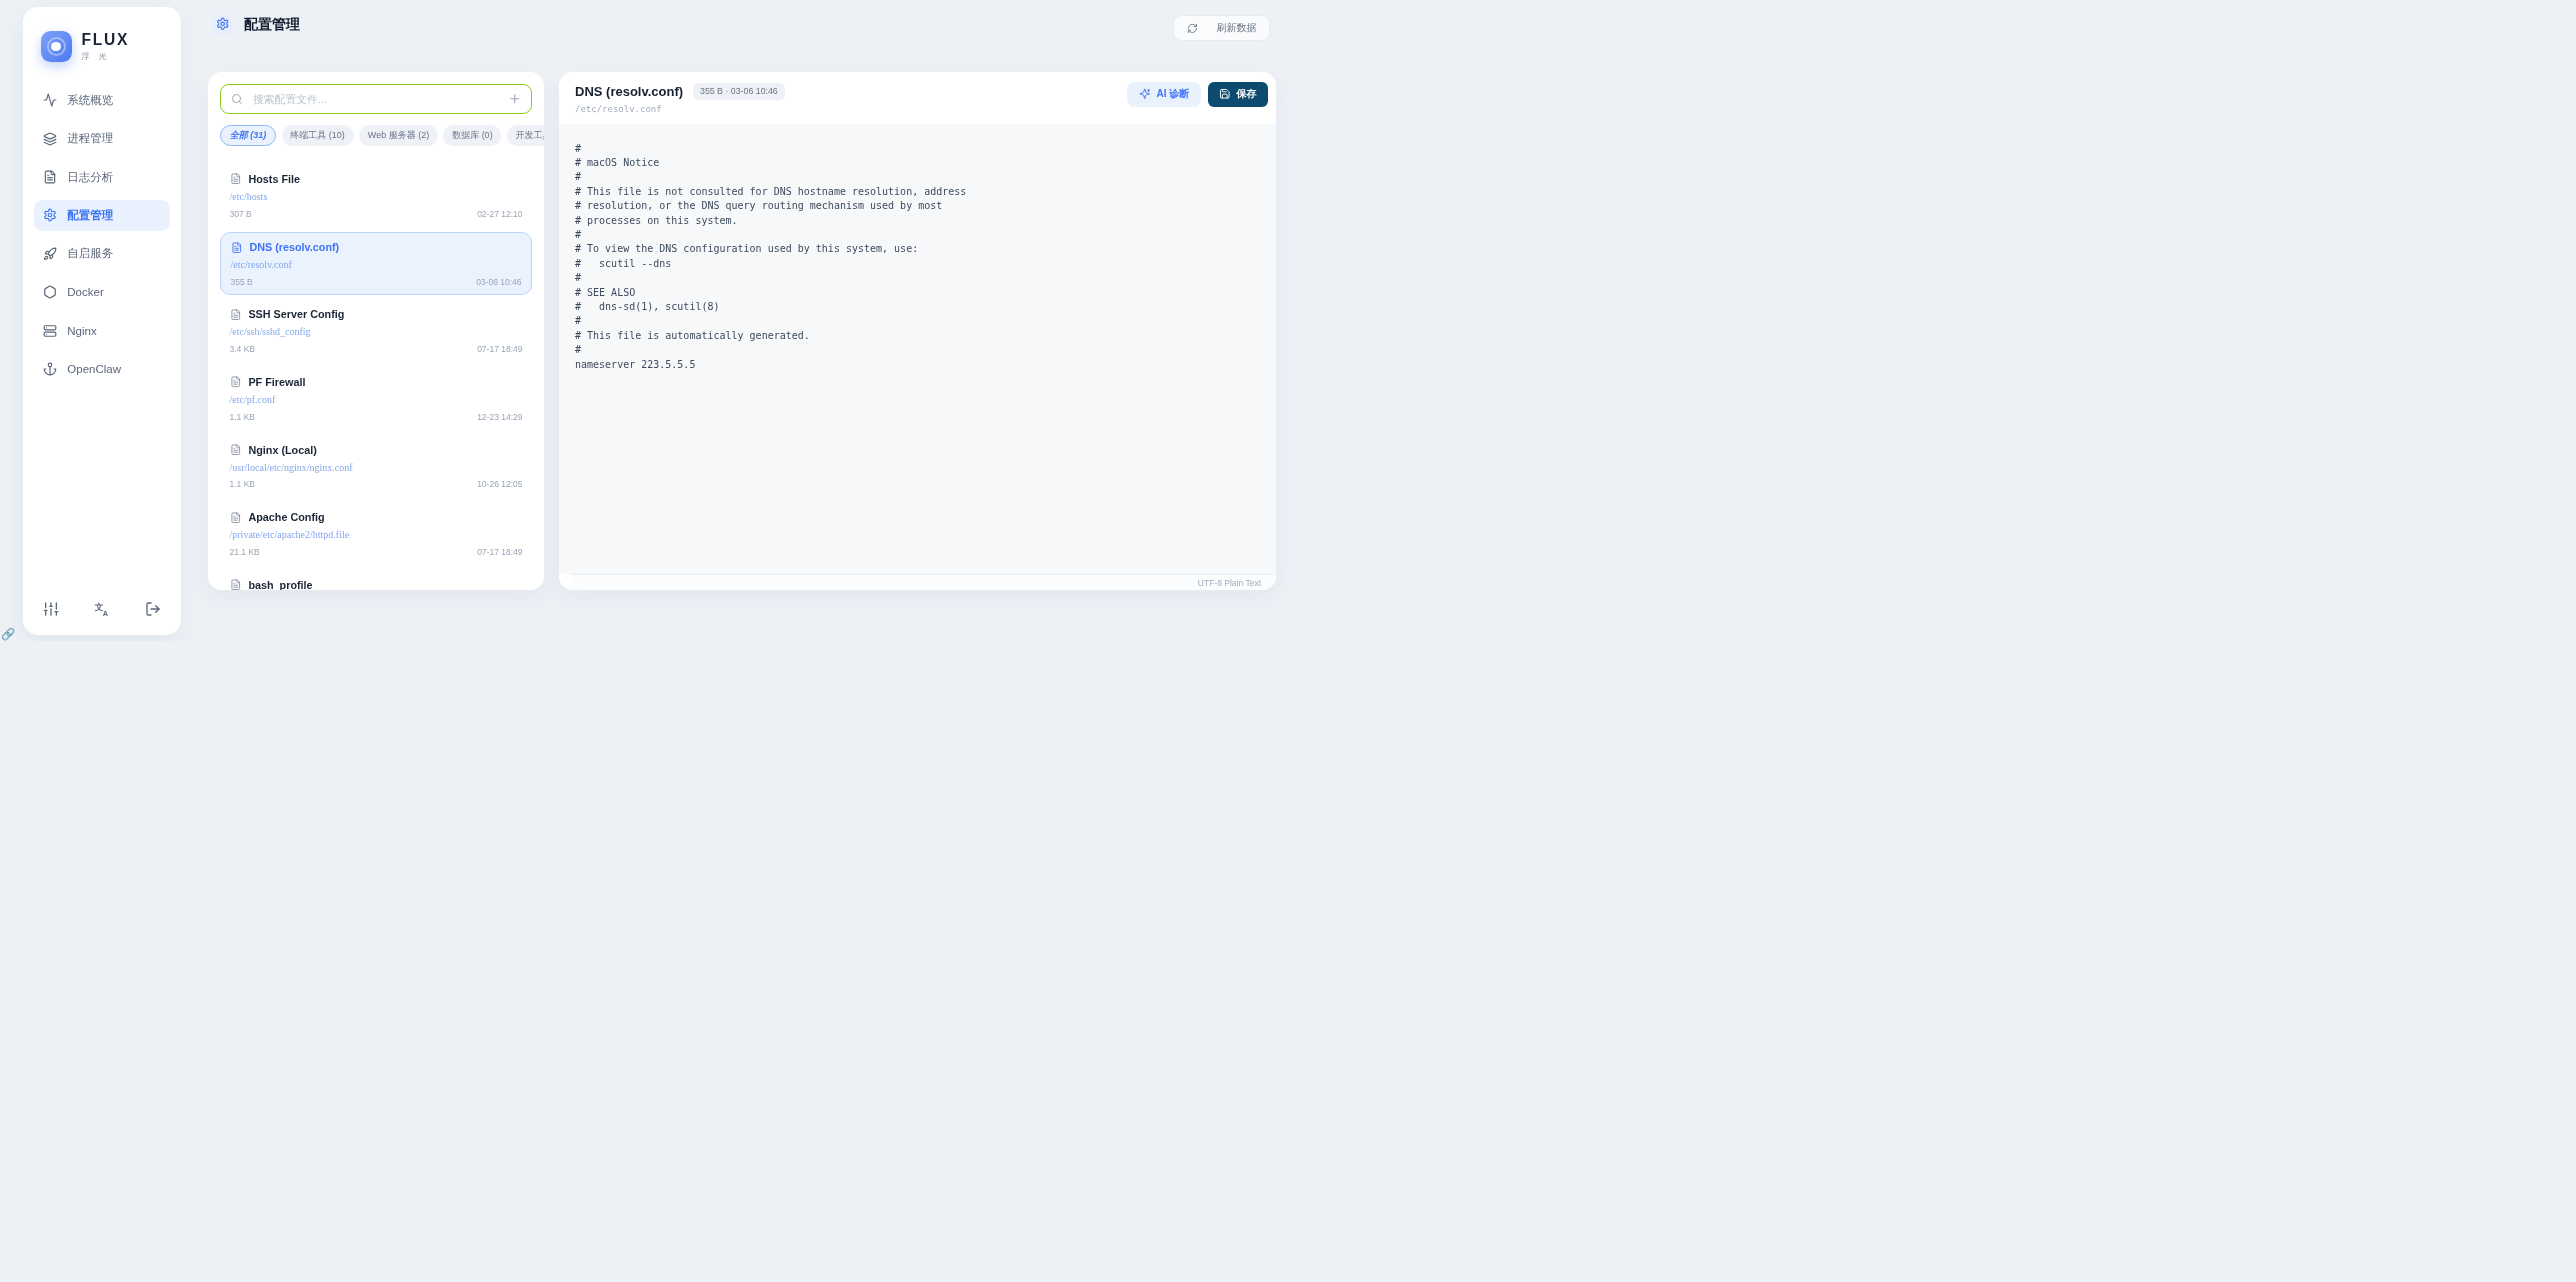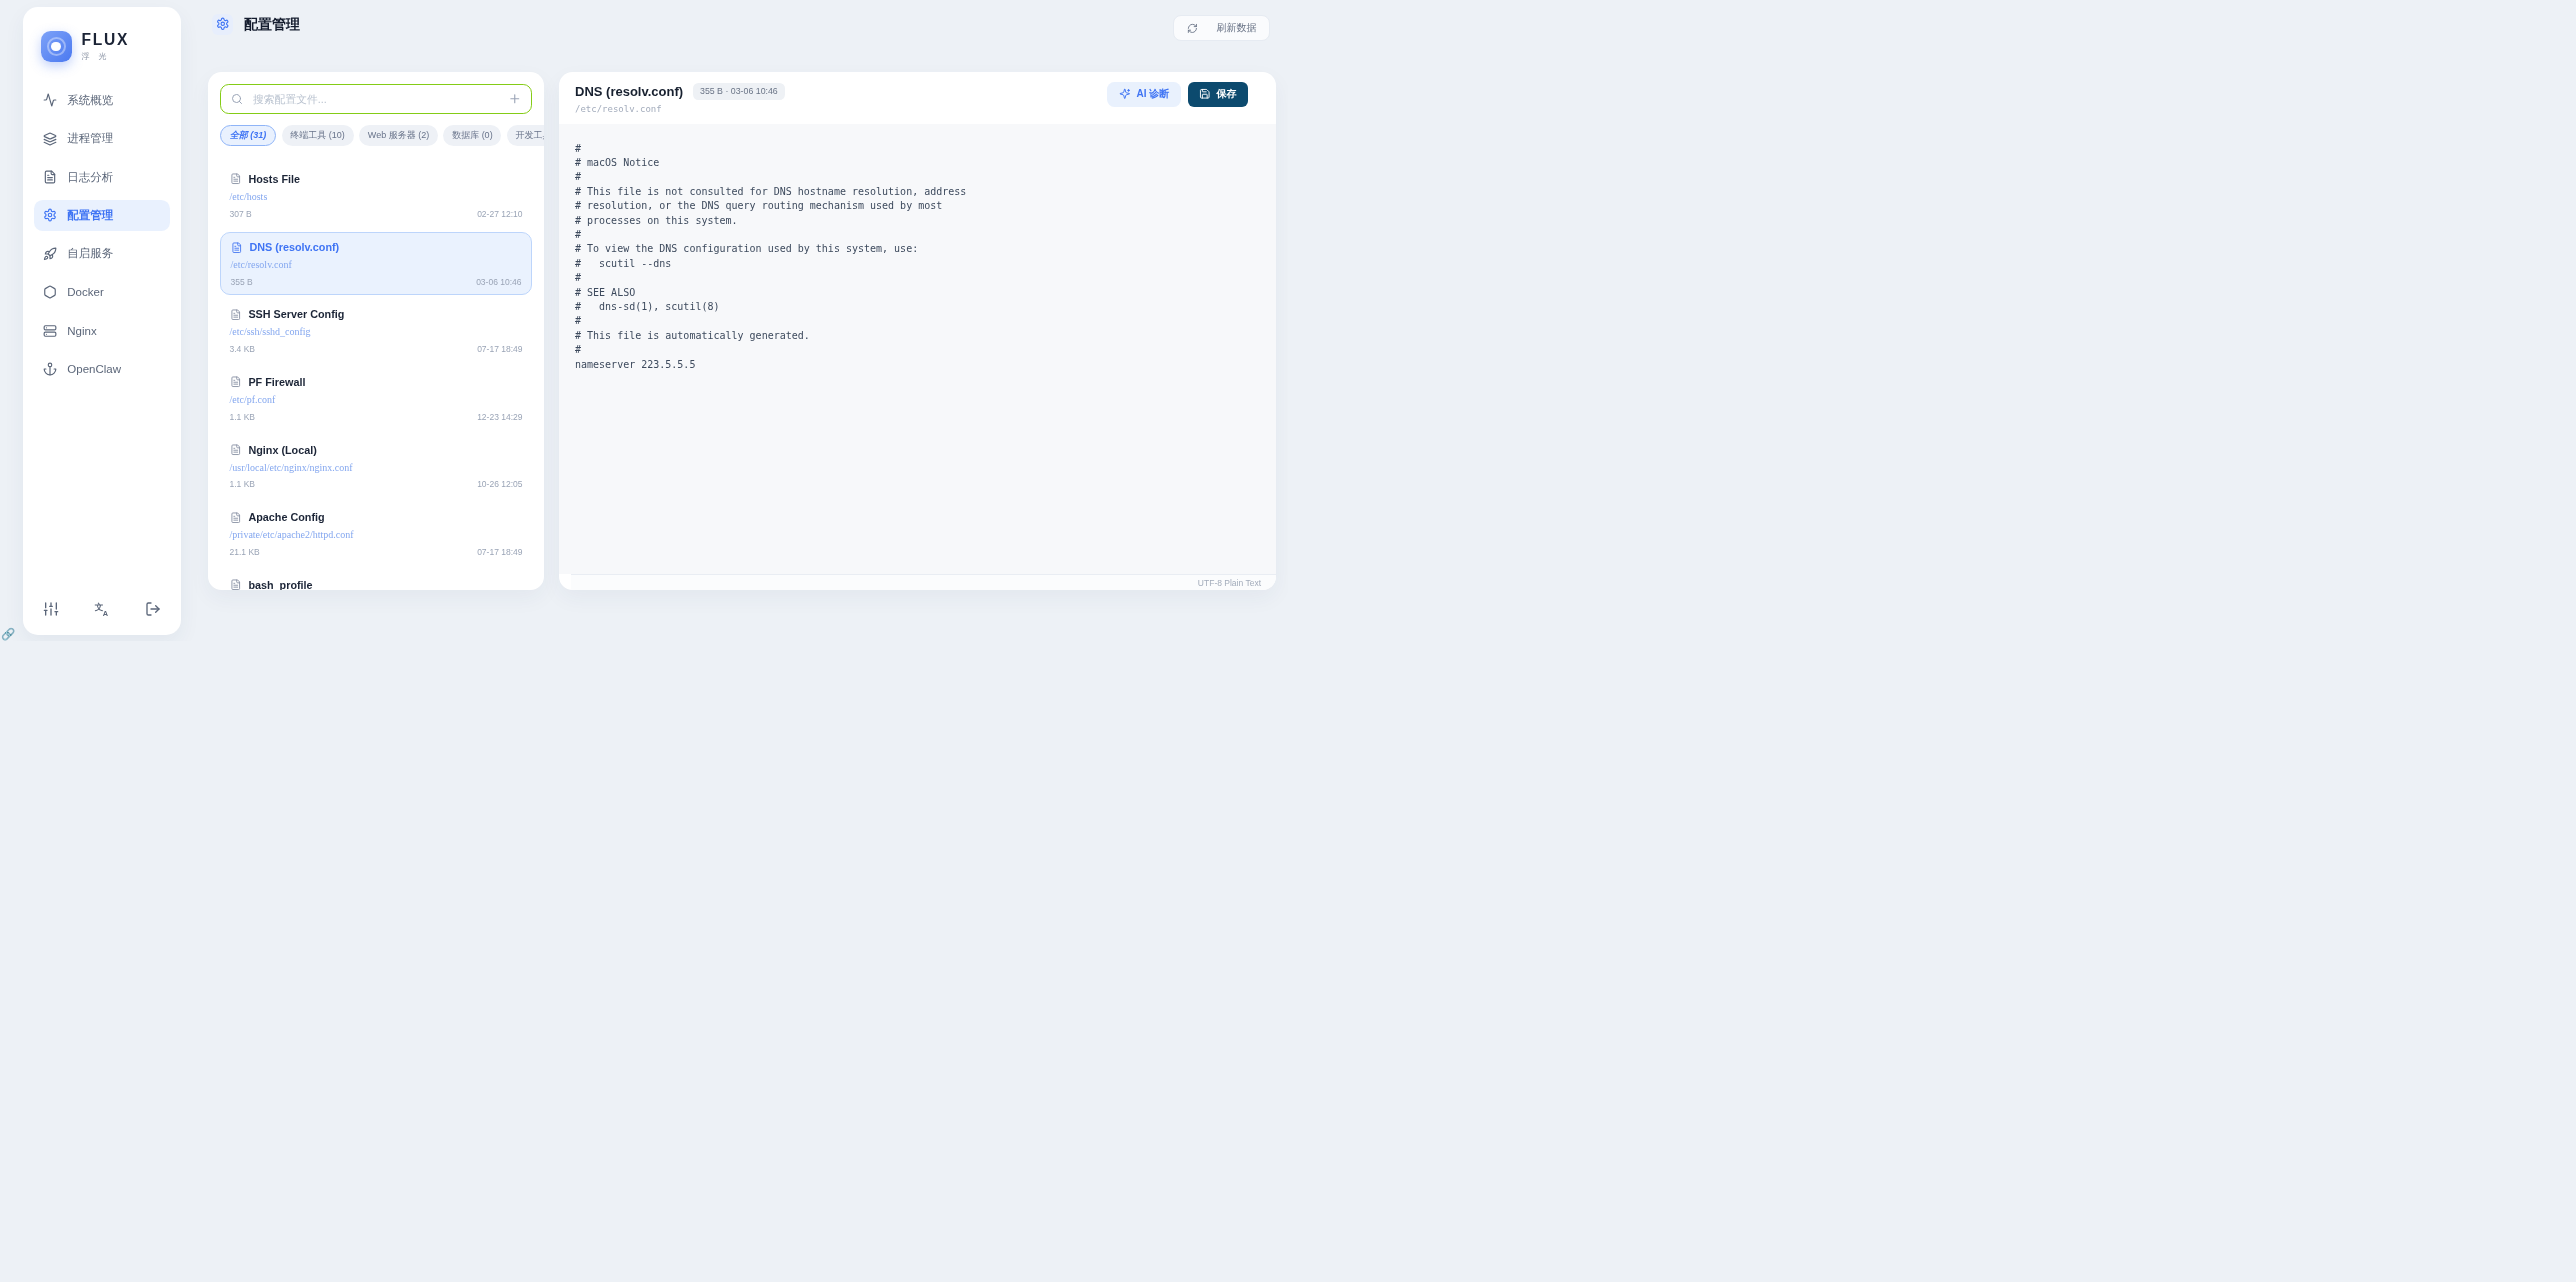--- a/index.html
+++ b/index.html
@@ -103,21 +103,21 @@
   
   .editor-panel {
     position:absolute; left:559px; top:72px; width:717px; height:518px;
     background:#fff; border-radius:13.5px; overflow:hidden;
     box-shadow:0 8px 21.6px rgba(40,60,100,.05);
   }
   .ed-title-row { position:absolute; left:16px; top:10.8px; display:flex; align-items:center; gap:9.5px; }
   .ed-title { font-size:13px; font-weight:800; color:#17202f; }
   .ed-badge { background:#eef1f5; border-radius:5.4px; padding:3.4px 7.4px; font-size:8.8px; color:#6a7486; }
   .ed-path { position:absolute; left:16px; top:32px; font-family:"DejaVu Sans Mono", monospace; font-size:9px; color:#a3acbc; }
-  .ed-actions { position:absolute; right:28px; top:9.5px; display:flex; gap:6.8px; }
+  .ed-actions { position:absolute; right:8px; top:9.5px; display:flex; gap:6.8px; }
   .btn-ai, .btn-save {
     height:25px; border-radius:7.4px; padding:0 11.5px;
     display:flex; align-items:center; gap:6px; font-size:10px; font-weight:700;
   }
   .btn-ai   { background:#e9f1fd; color:#3f74f4; }
   .btn-save { background:#0c4a6e; color:#ffffff;border-radius:6px; }
   .btn-ai .icon, .btn-save .icon { width:11.5px; height:11.5px; }
 
   .code-area {
     position:absolute; top:52px; left:0; right:0; bottom:15.6px;
@@ -400,21 +400,21 @@
               <svg viewBox="0 0 24 24" fill="none" stroke="currentColor" stroke-width="2" stroke-linecap="round" stroke-linejoin="round">
                 <path d="M15 2H6a2 2 0 0 0-2 2v16a2 2 0 0 0 2 2h12a2 2 0 0 0 2-2V7Z"></path>
                 <path d="M14 2v4a2 2 0 0 0 2 2h4"></path>
                 <path d="M16 13H8"></path>
                 <path d="M16 17H8"></path>
                 <path d="M10 9H8"></path>
               </svg>
             </span>
             <span>Apache Config</span>
           </div>
-          <div class="fi-path">/private/etc/apache2/httpd.conf</div>
+          <div class="fi-path">/private/etc/apache2/httpd.file</div>
           <div class="fi-meta">
             <span>21.1 KB</span>
             <span>07-17 18:49</span>
           </div>
         </div>
         <div class="file-item">
           <div class="fi-title">
             <span class="icon">
               <svg viewBox="0 0 24 24" fill="none" stroke="currentColor" stroke-width="2" stroke-linecap="round" stroke-linejoin="round">
                 <path d="M15 2H6a2 2 0 0 0-2 2v16a2 2 0 0 0 2 2h12a2 2 0 0 0 2-2V7Z"></path>

